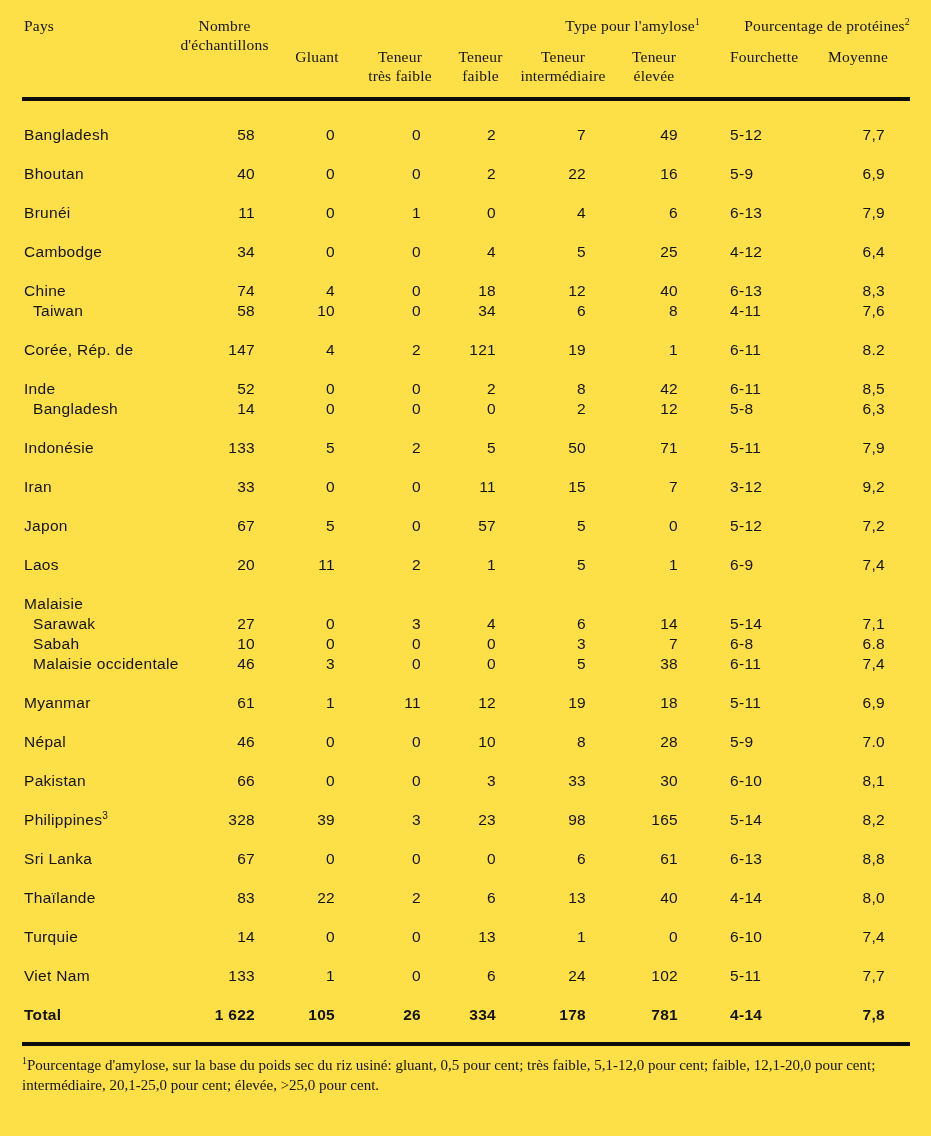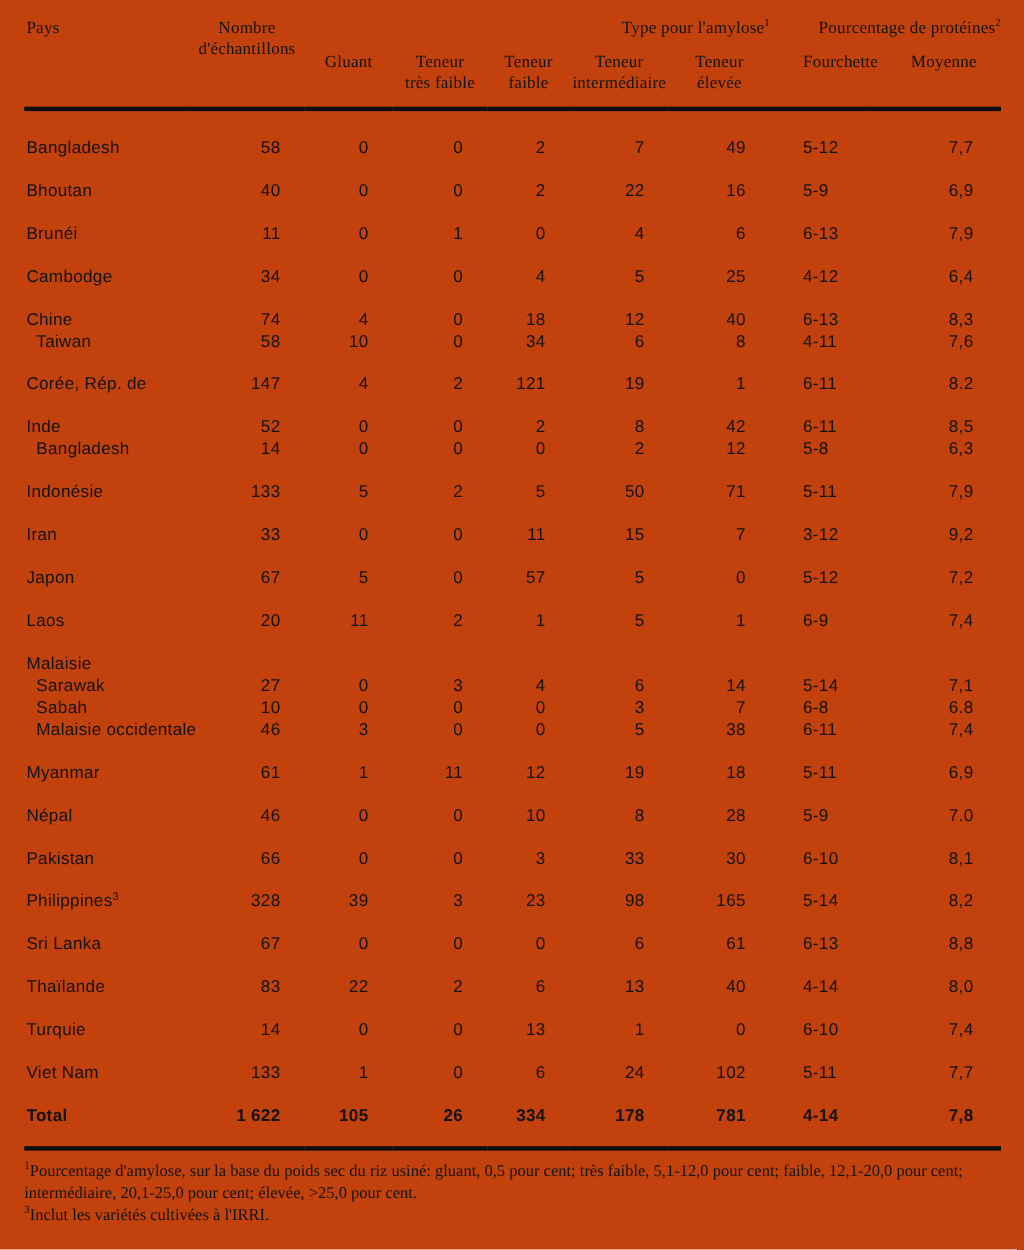--- a/index.html
+++ b/index.html
@@ -4,21 +4,21 @@
 <style>
   html, body {
     margin: 0;
     padding: 0;
     background: #ffffff;
   }
   .page {
     position: relative;
     width: 931px;
     height: 1136px;
-    background: #c2410c;
+    background: #fde047;
     color: #161616;
     overflow: hidden;
   }
   table.rice-table {
     border-collapse: collapse;
     table-layout: fixed;
     width: 888px;
     margin: 8px 21px 0 22px;
     border-bottom: 4px solid #0d0d0d;
   }
@@ -415,17 +415,16 @@
           <td class="c-num">178</td>
           <td class="c-num">781</td>
           <td class="c-fourchette">4-14</td>
           <td class="c-moyenne">7,8</td>
         </tr>
       </tbody>
   </table>
 
   <div class="footnotes">
     <p><sup>1</sup><span>Pourcentage d'amylose, sur la base du poids sec du riz usiné: gluant, 0,5 pour cent; très faible, 5,1-12,0 pour cent; faible, 12,1-20,0 pour cent; intermédiaire, 20,1-25,0 pour cent; élevée, &gt;25,0 pour cent.</span></p>
-    <p><sup>3</sup><span>Inclut les variétés cultivées à l'IRRI.</span></p>
     <p></p>
   </div>
 
 </div>
 
 </body></html>

